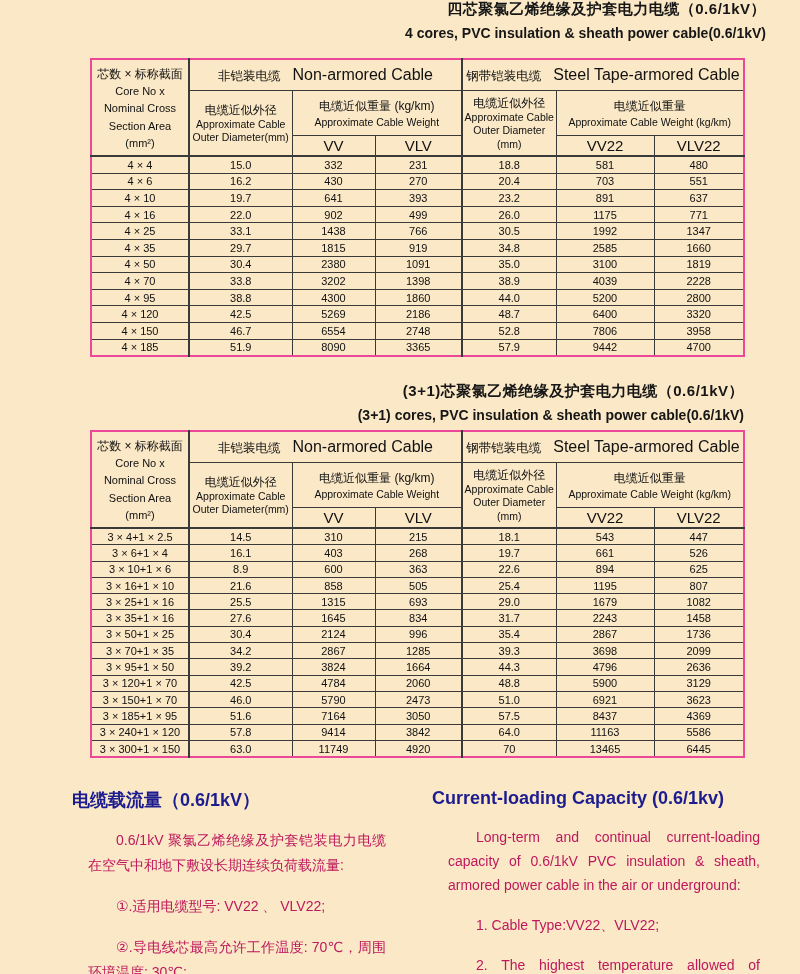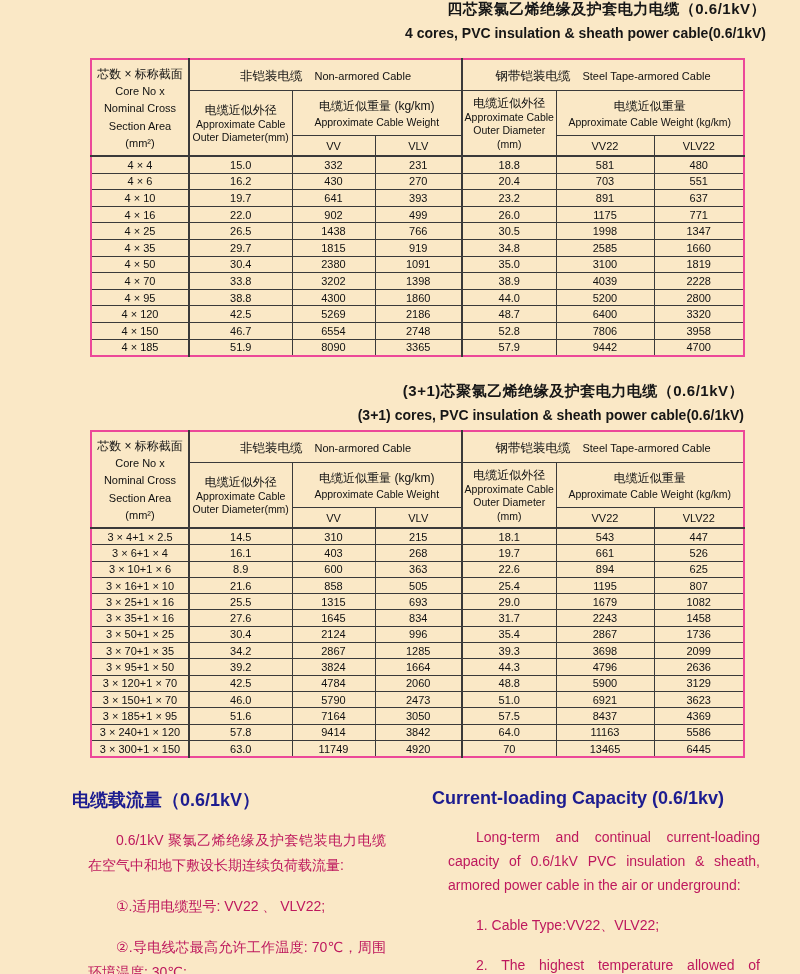--- a/index.html
+++ b/index.html
@@ -19,30 +19,30 @@
   #table2{position:absolute;top:430px;left:90px;}
   table.spec th,table.spec td{
     border:1px solid #3a3a3a;text-align:center;vertical-align:middle;
     font-weight:normal;padding:0;color:#111;
   }
   .bl2{border-left-width:2px !important;}
   table.spec tbody td:nth-child(2),table.spec tbody td:nth-child(5){border-left-width:2px;}
   table.spec tbody tr:first-child td{border-top-width:2px;}
   thead .grp{height:30px;}
   .g-zh{font-size:12.5px;margin-right:12px;}
-  .g-en{font-size:11px;}
+  .g-en{font-size:16px;}
   .pre{white-space:pre-line;}
   .c1 .h-zh{font-size:12px;line-height:18px;margin-top:2px;}
   .c1 .h-en{font-size:11px;line-height:17.5px;}
   .dia .h-zh{font-size:12px;line-height:16px;}
   .dia .h-en{font-size:10.5px;line-height:13.5px;}
   .wt{height:44px;margin-top:28px;}
   .wt .h-zh{font-size:12px;line-height:17px;}
   .wt .h-en{font-size:10.5px;line-height:14px;}
-  .sub-row th{height:19px;font-size:11px;margin-left:29px;}
+  .sub-row th{height:19px;font-size:15px;margin-left:29px;}
   #table1 tbody td{height:15.6px;font-size:11px;}
   #table2 tbody td{height:15.3px;font-size:11px;}
   
   .notes{position:absolute;top:788px;left:72px;width:704px;display:flex;gap:30px;}
   .notes-col h2{margin:0 0 13px 0;font-size:18px;font-weight:bold;color:#1C1C90;}
   .notes-col p{margin:16px;font-size:14px;color:#be185d;text-indent:2em;text-align:justify;}
   .notes-zh{width:330px;}
   .notes-zh p{line-height:25px;}
   .notes-en{flex:1;}
   .notes-en p{line-height:24px;}
@@ -143,25 +143,25 @@
           <td>4 × 16</td>
           <td>22.0</td>
           <td>902</td>
           <td>499</td>
           <td>26.0</td>
           <td>1175</td>
           <td>771</td>
         </tr>
         <tr>
           <td>4 × 25</td>
-          <td>26.5</td>
+          <td>33.1</td>
           <td>1438</td>
           <td>766</td>
           <td>30.5</td>
-          <td>1998</td>
+          <td>1992</td>
           <td>1347</td>
         </tr>
         <tr>
           <td>4 × 35</td>
           <td>29.7</td>
           <td>1815</td>
           <td>919</td>
           <td>34.8</td>
           <td>2585</td>
           <td>1660</td>

